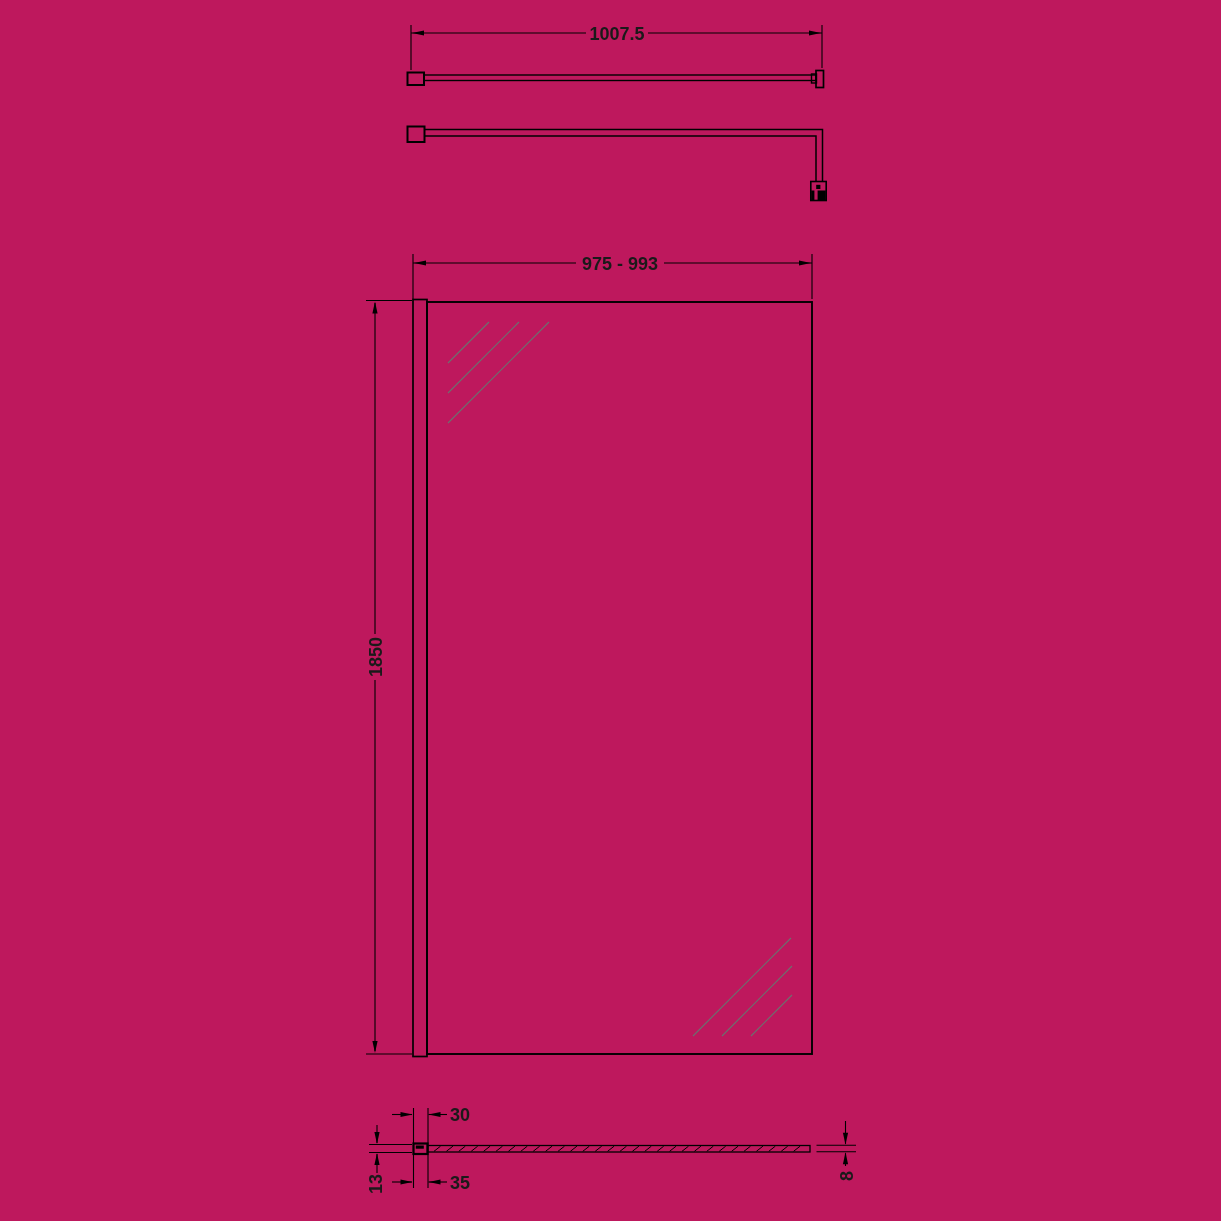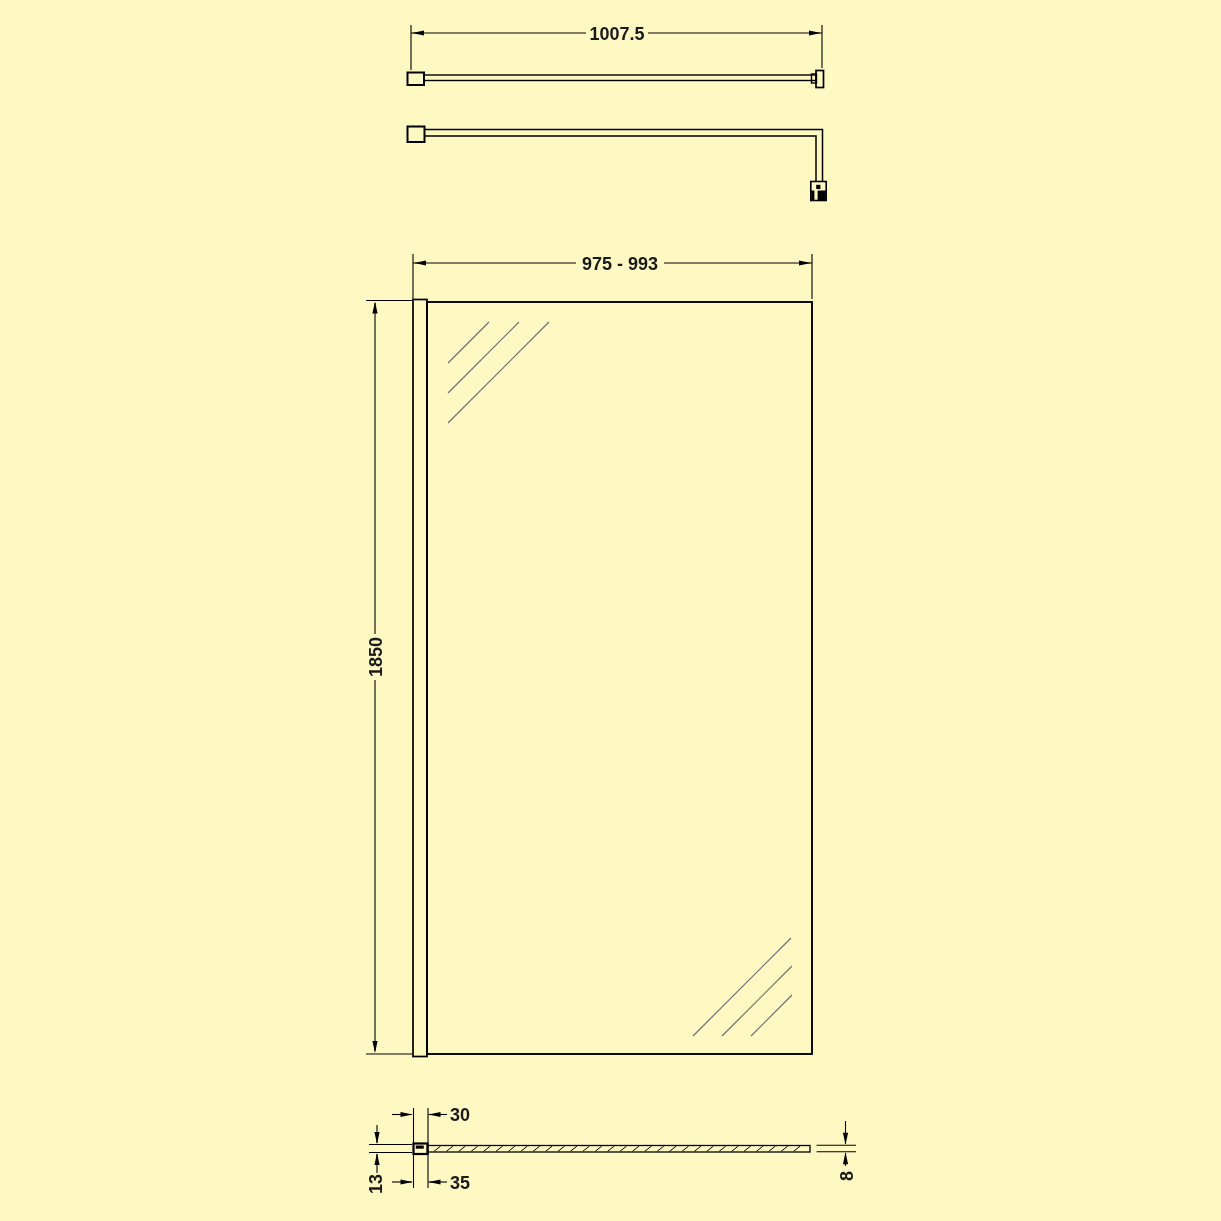--- a/index.html
+++ b/index.html
@@ -1,20 +1,20 @@
 <!DOCTYPE html>
 <html><head>
 <meta charset="utf-8">
 <style>
   html, body { margin: 0; padding: 0; background: #ffffff; }
   .page {
     position: relative;
     width: 1221px;
     height: 1221px;
-    background: #fef9c3;
+    background: #be185d;
     font-family: "Liberation Sans", sans-serif;
     overflow: hidden;
   }
   svg { display: block; }
   .dim-label {
     font-family: "Liberation Sans", sans-serif;
     font-size: 18px;
     font-weight: 700;
     fill: #1a1a1a;
   }

